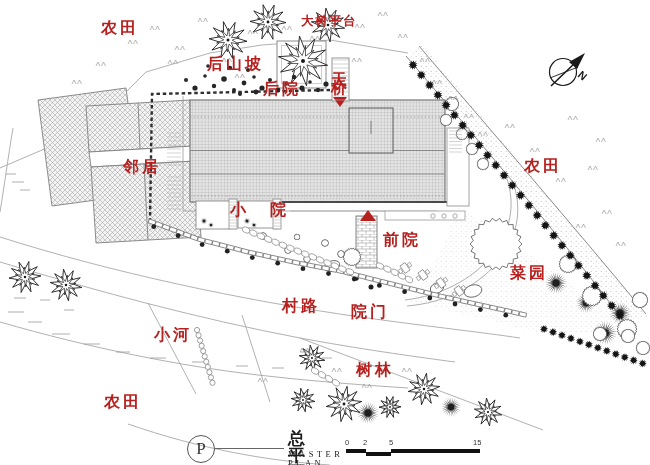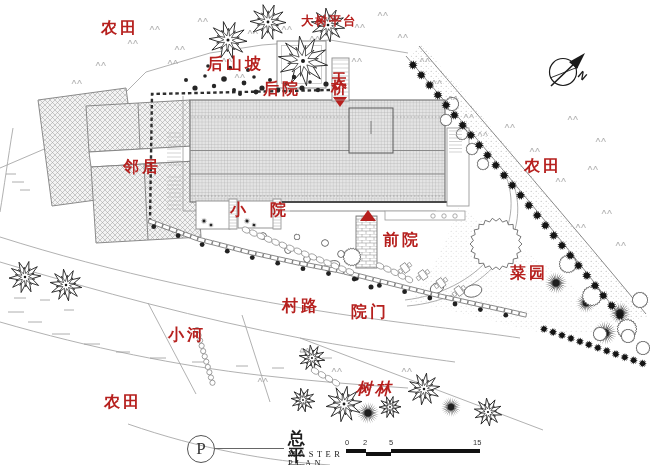--- a/index.html
+++ b/index.html
@@ -506,22 +506,22 @@
 <div class="lbl" style="left:207px;top:56px;">后山坡</div>
 <div class="lbl v" style="left:331px;top:60px;">天桥</div>
 <div class="lbl" style="left:263px;top:81px;">后院</div>
 <div class="lbl" style="left:123px;top:159px;">邻居</div>
 <div class="lbl wide" style="left:214px;top:202px;margin-left:16px;">小院</div>
 <div class="lbl" style="left:524px;top:158px;">农田</div>
 <div class="lbl" style="left:383px;top:232px;">前院</div>
 <div class="lbl" style="left:510px;top:265px;">菜园</div>
 <div class="lbl" style="left:351px;top:279px;margin-top:25px;">院门</div>
 <div class="lbl" style="left:282px;top:298px;">村路</div>
-<div class="lbl" style="left:168px;top:327px;">小河</div>
-<div class="lbl" style="left:356px;top:381px;font-style:italic;">树林</div>
+<div class="lbl" style="left:154px;top:327px;">小河</div>
+<div class="lbl" style="left:356px;top:362px;">树林</div>
 <div class="lbl" style="left:104px;top:394px;">农田</div>
 
 <div class="titleblock">
   <div class="pcircle">P</div>
   <div class="titleline"></div>
   <div class="cntitle">总平面图</div>
   <div class="entitle">MASTER PLAN</div>
   <div class="scalebar">
     <span class="tick" style="left:0px;">0</span>
     <span class="tick" style="left:18px;">2</span>

